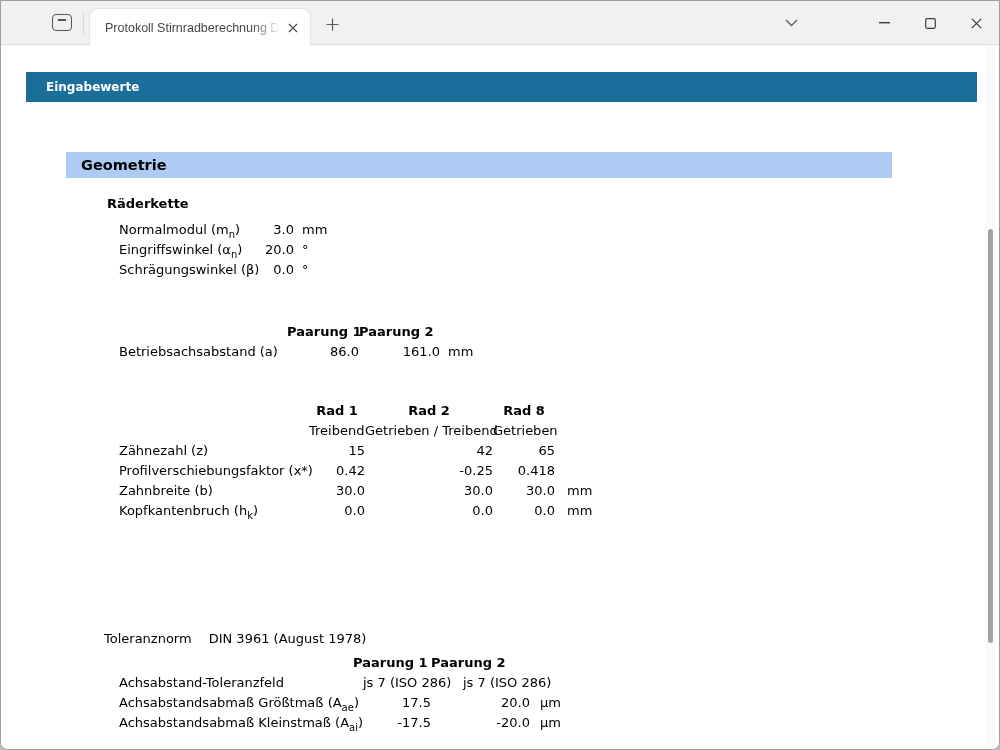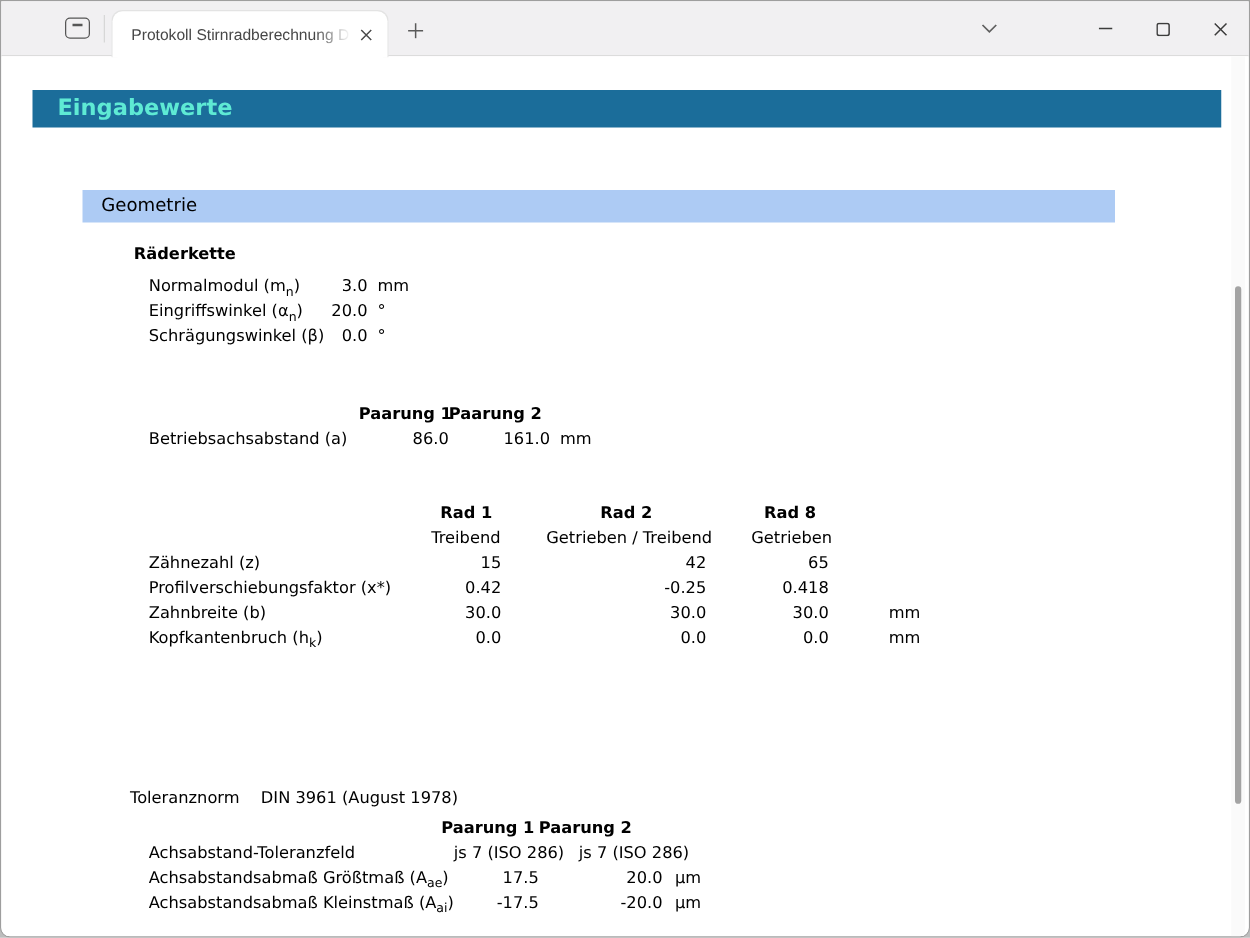--- a/index.html
+++ b/index.html
@@ -24,37 +24,37 @@
     border-radius:4px;cursor:pointer;}
   .new-tab{position:absolute;left:320px;top:13px;width:22px;height:20px;display:flex;
     align-items:center;justify-content:center;cursor:pointer;}
   .tb-right{position:absolute;right:0;top:0;height:44px;display:flex;align-items:center;}
   .tb-btn{width:46px;height:44px;display:flex;align-items:center;justify-content:center;cursor:pointer;}
   .tb-btn.chev{width:44px;margin-right:48px;}
   
   .content{position:absolute;top:44px;left:0;right:0;bottom:0;background:#fff;color:#000;
     font-size:13px;}
   .main-header{position:absolute;top:27px;left:25px;width:951px;height:30px;background:#1b6d9a;
-    color:#5eead4;font-weight:bold;font-size:18px;line-height:30px;padding-left:20px;box-sizing:border-box;}
+    color:#ffffff;font-weight:bold;font-size:12px;line-height:30px;padding-left:20px;box-sizing:border-box;}
   .section-bar{position:absolute;left:65px;width:826px;height:26px;background:#adcbf4;
-    font-weight:normal;font-size:14.5px;line-height:26px;padding-left:15px;box-sizing:border-box;color:#000;}
+    font-weight:bold;font-size:14.5px;line-height:26px;padding-left:15px;box-sizing:border-box;color:#000;}
   #bar-geo{top:107px;}
   #bar-abm{top:542px;}
   #raederkette{position:absolute;top:151px;left:106px;font-weight:bold;line-height:16px;}
   .rowblock{position:absolute;left:118px;}
   #basic-rows{top:175px;}
   #paarung-block{top:277px;}
   #rad-block{top:356px;}
   #tol-row{top:584px;left:103px;display:flex;line-height:20px;}
   #tol-row .tl{margin-right:17px;}
   #abm-block{top:608px;}
   .grow{display:grid;line-height:20px;white-space:nowrap;}
   .grid-basic{grid-template-columns:140px 35px auto;}
   .grid-paarung{grid-template-columns:168px 72px 81px auto;}
-  .grid-rad{grid-template-columns:190px 56px 128px 62px auto;gap:36px;}
+  .grid-rad{grid-template-columns:190px 56px 128px 62px auto;}
   .grid-abm{grid-template-columns:234px 78px 99px auto;}
   .vr{text-align:right;}
   .hc{text-align:center;font-weight:bold;}
   .hr{font-weight:bold;}
   .grid-basic .unit{margin-left:8px;}
   .grid-paarung .unit{margin-left:8px;}
   .grid-rad .unit{margin-left:12px;}
   .grid-abm .unit{margin-left:10px;}
   .js1{text-align:left;padding-left:10px;}
   .js2{text-align:left;padding-left:32px;}

